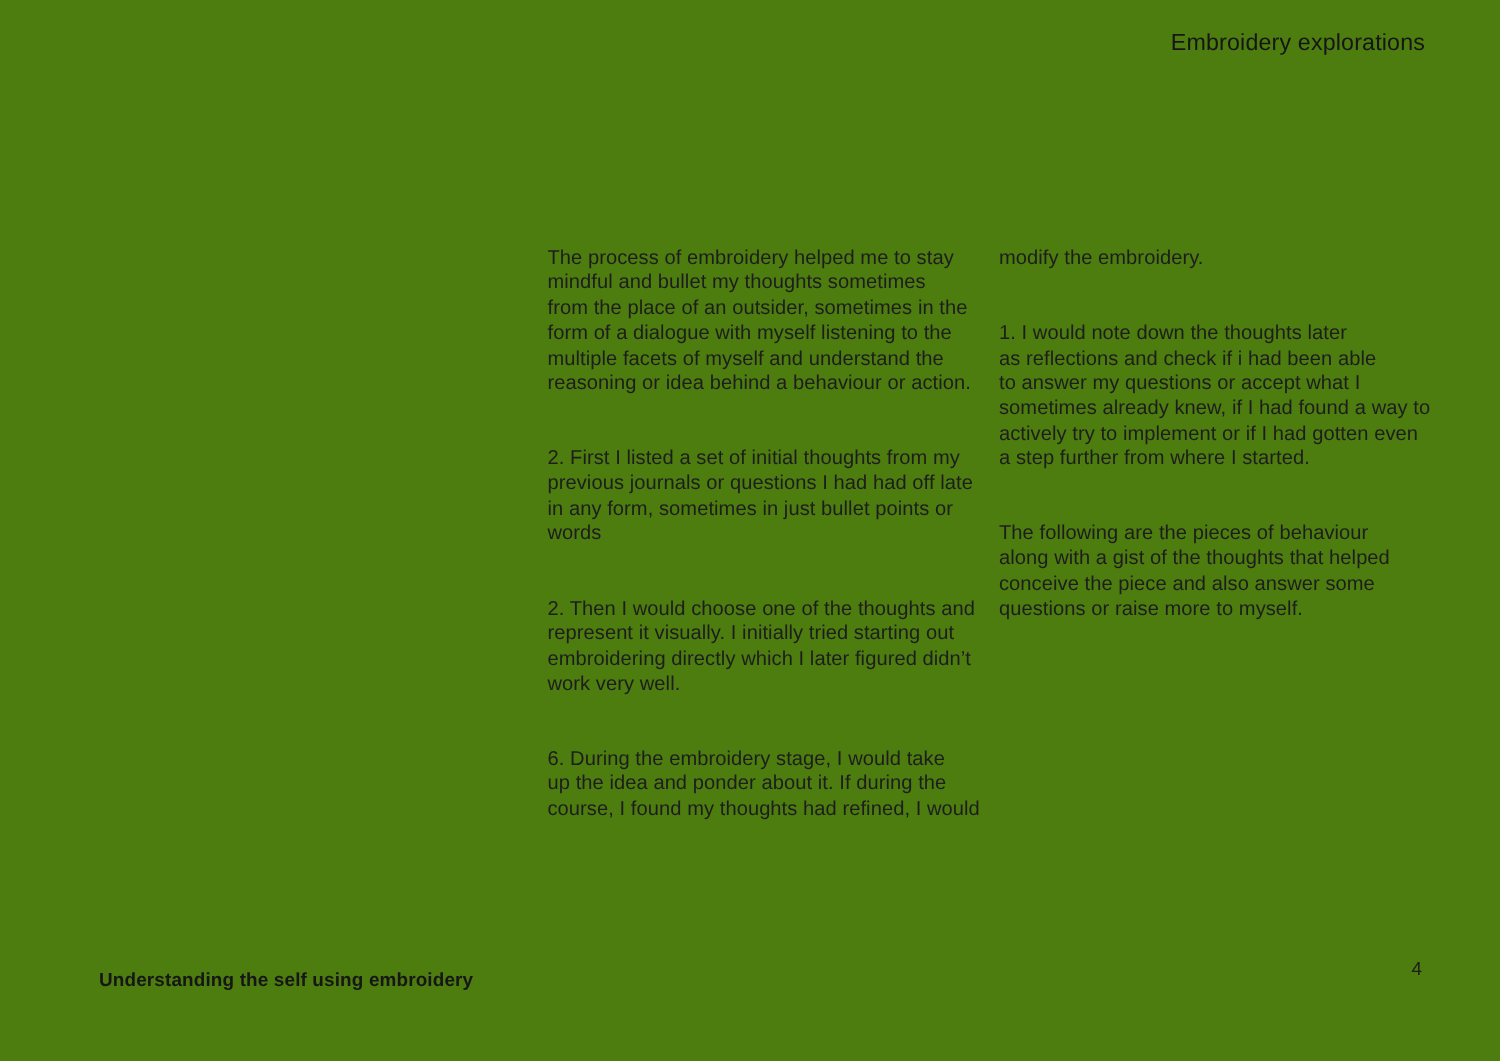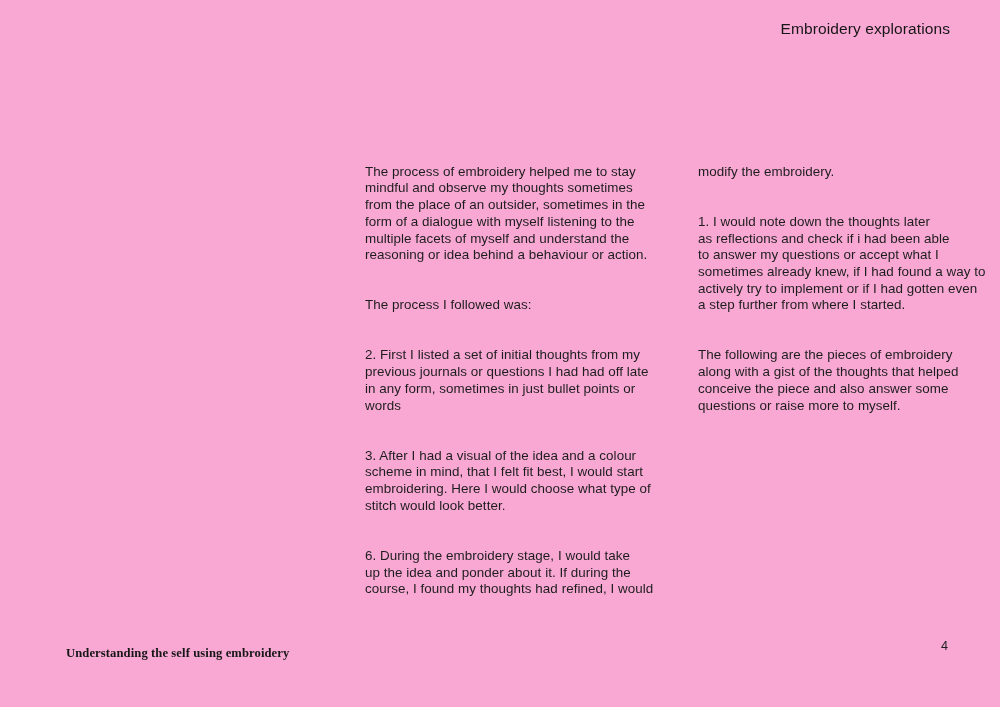--- a/index.html
+++ b/index.html
@@ -4,21 +4,21 @@
 <style>
   html, body {
     margin: 0;
     padding: 0;
     background: #ffffff;
   }
   .page {
     position: relative;
     width: 1000px;
     height: 707px;
-    background: #f9a8d4;
+    background: #4d7c0f;
     overflow: hidden;
     font-family: "Liberation Sans", "DejaVu Sans", sans-serif;
     color: #1d1d1d;
   }
   .running-header {
     position: absolute;
     top: 19px;
     right: 50px;
     font-size: 15.5px;
     line-height: 19px;
@@ -30,82 +30,80 @@
     position: absolute;
     top: 147px;
     width: 292px;
     font-size: 13.4px;
     line-height: 16.7px;
     letter-spacing: 0.05px;
     white-space: pre-line;
     color: #1d1d1d;
   }
   .text-column.left  { left: 365px; }
-  .text-column.right { left: 666px; margin-left: 32px; }
+  .text-column.right { left: 666px; }
   .text-column p {
     margin: 0 0 16.7px 0;
   }
   .footer-book-title {
     position: absolute;
     left: 66px;
     top: 645px;
     font-size: 12.6px;
     line-height: 16px;
     font-weight: bold;
     letter-spacing: 0.1px;
     color: #161616;
-    font-family: Liberation Serif, serif;
   }
   .page-number {
     position: absolute;
     right: 52px;
     top: 638px;
     font-size: 12.6px;
     line-height: 16px;
     text-align: right;
     color: #1d1d1d;
   }
 </style>
 </head>
 <body>
 
 <div class="page">
 
   <div class="running-header">Embroidery explorations</div>
 
   <div class="text-column left">
     <p>The process of embroidery helped me to stay
-mindful and observe my thoughts sometimes
+mindful and bullet my thoughts sometimes
 from the place of an outsider, sometimes in the
 form of a dialogue with myself listening to the
 multiple facets of myself and understand the
 reasoning or idea behind a behaviour or action.</p>
-    <p>The process I followed was:</p>
     <p>2. First I listed a set of initial thoughts from my
 previous journals or questions I had had off late
 in any form, sometimes in just bullet points or
 words</p>
-    <p>3. After I had a visual of the idea and a colour
-scheme in mind, that I felt fit best, I would start
-embroidering. Here I would choose what type of
-stitch would look better.</p>
+    <p>2. Then I would choose one of the thoughts and
+represent it visually. I initially tried starting out
+embroidering directly which I later figured didn’t
+work very well.</p>
     <p>6. During the embroidery stage, I would take
 up the idea and ponder about it. If during the
 course, I found my thoughts had refined, I would</p>
   </div>
 
   <div class="text-column right">
     <p>modify the embroidery.</p>
     <p>1. I would note down the thoughts later
 as reflections and check if i had been able
 to answer my questions or accept what I
 sometimes already knew, if I had found a way to
 actively try to implement or if I had gotten even
 a step further from where I started.</p>
-    <p>The following are the pieces of embroidery
+    <p>The following are the pieces of behaviour
 along with a gist of the thoughts that helped
 conceive the piece and also answer some
 questions or raise more to myself.</p>
   </div>
 
   <div class="footer-book-title">Understanding the self using embroidery</div>
 
   <div class="page-number">4</div>
 
 </div>

